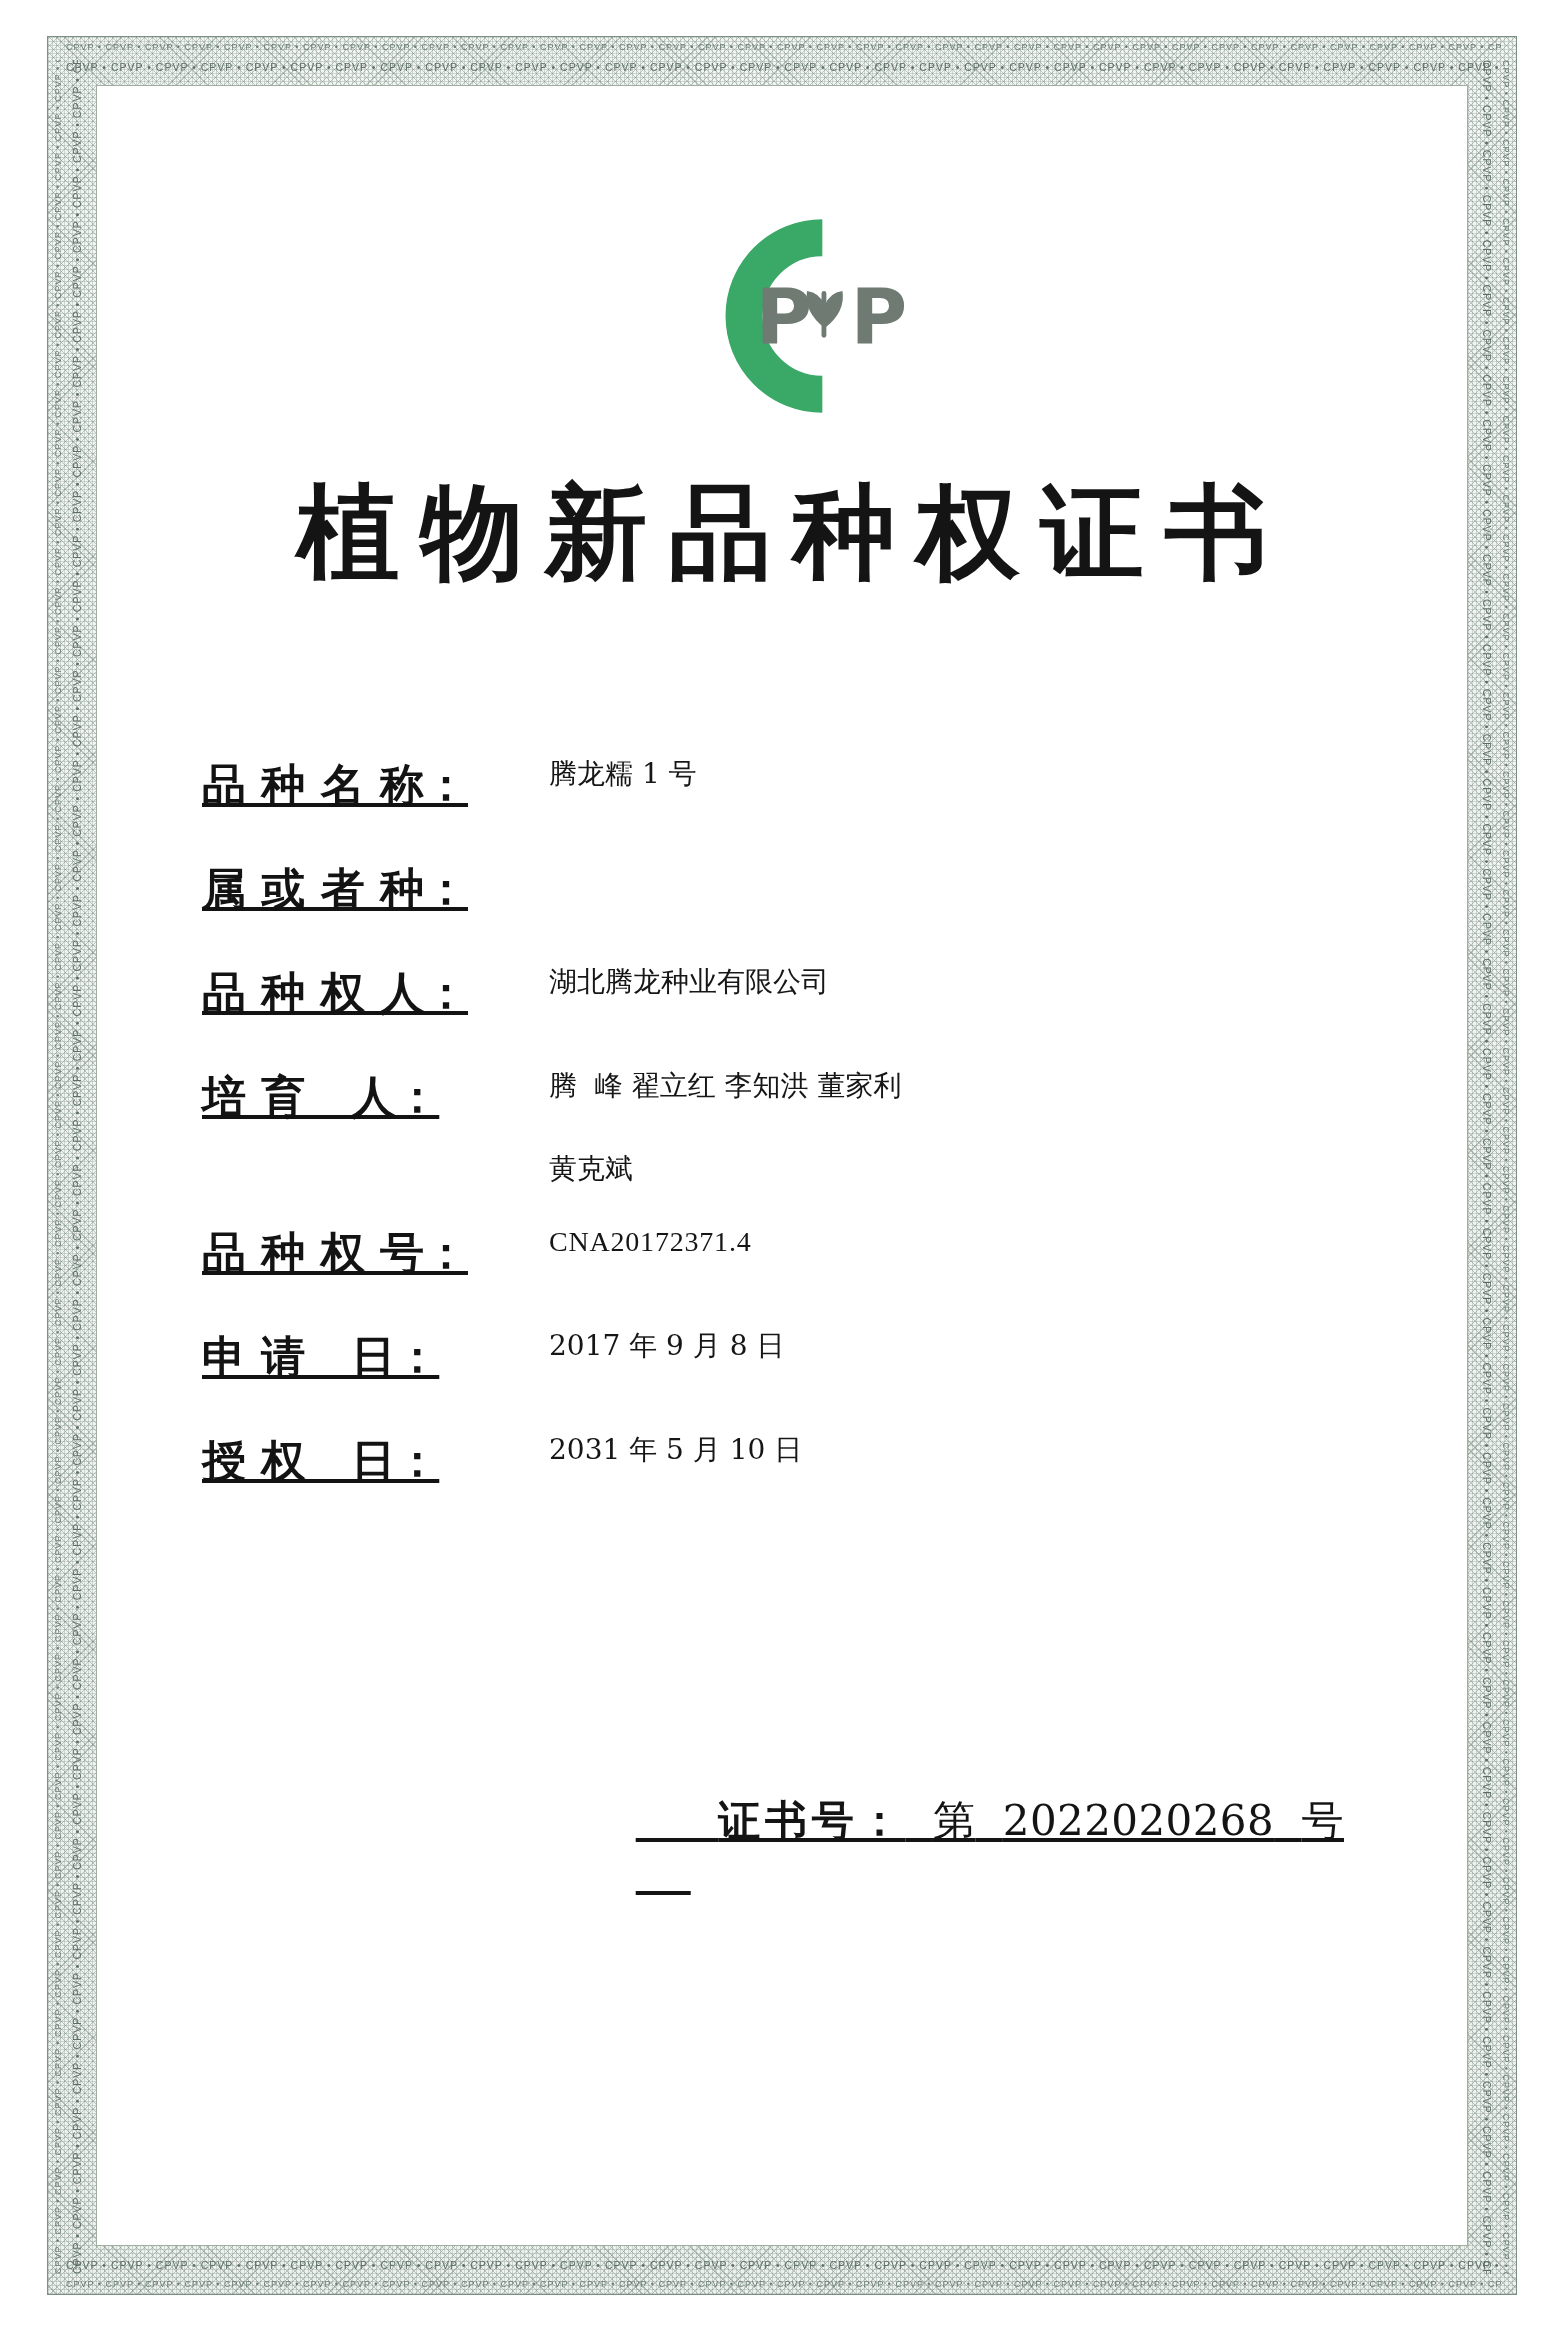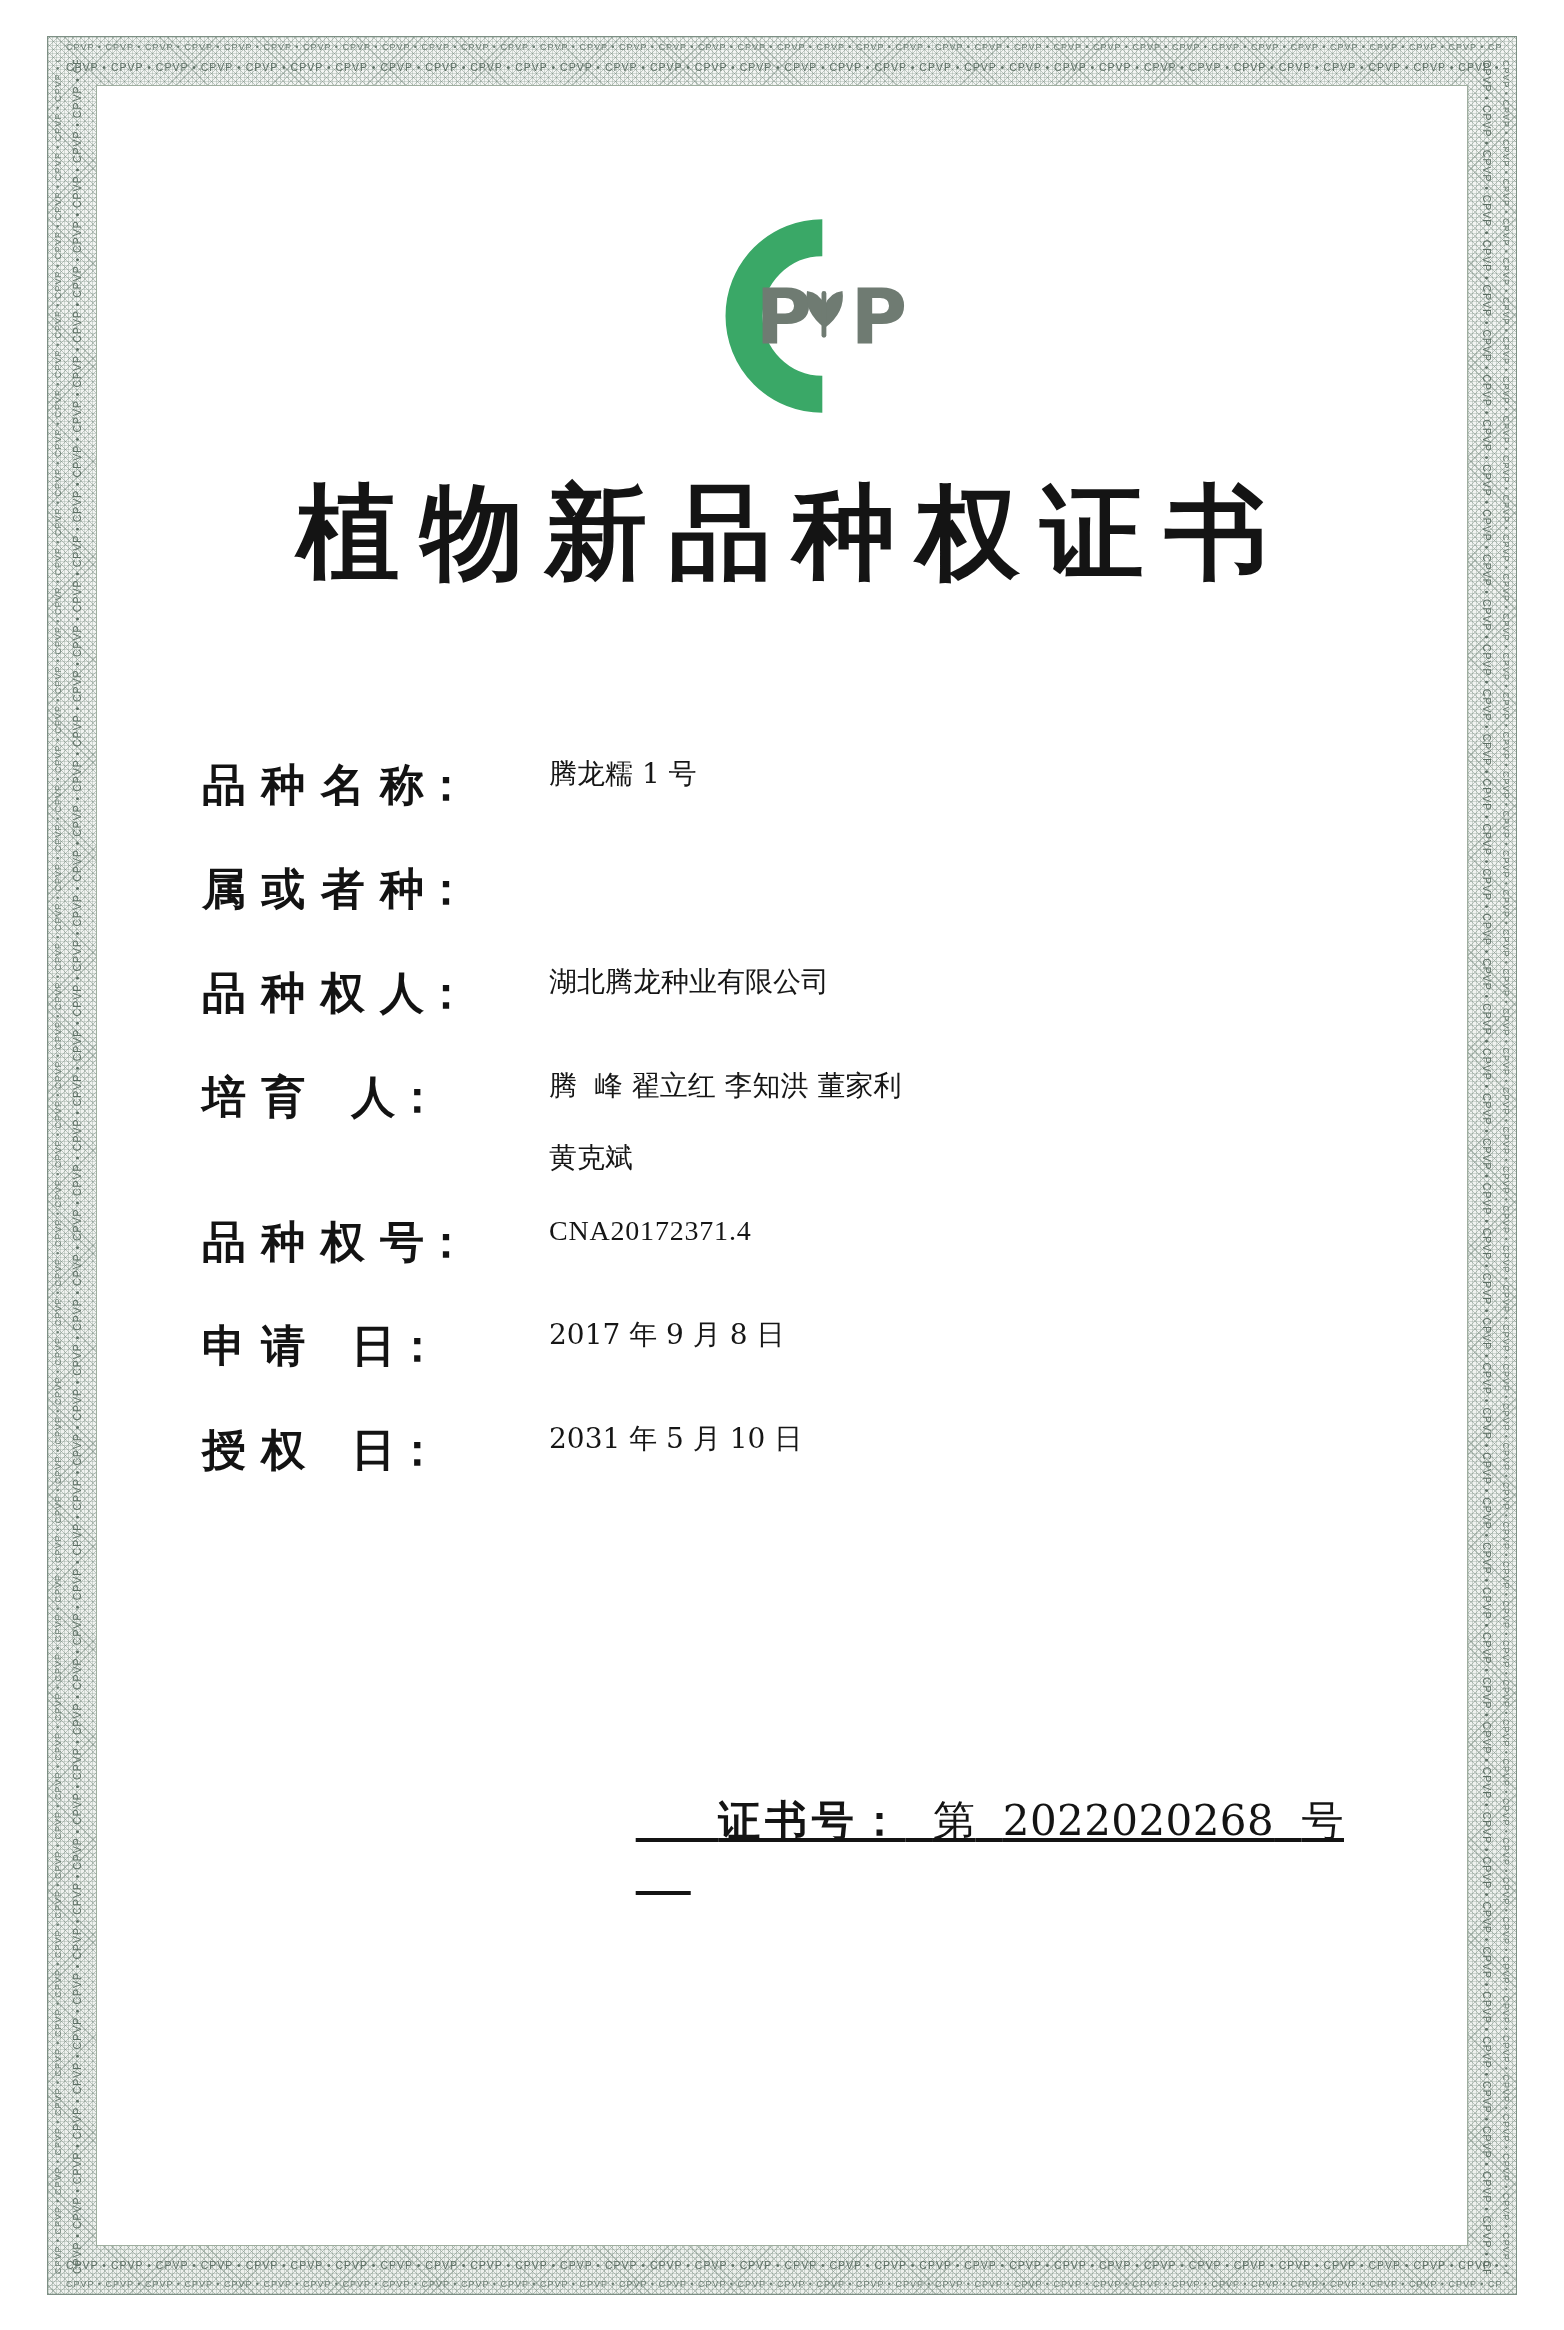--- a/index.html
+++ b/index.html
@@ -128,38 +128,39 @@
   }
   .label {
     width: 347px;
     flex: 0 0 347px;
     font-size: 44px;
     font-weight: 700;
     color: #131313;
     font-family: "DejaVu Sans", "Liberation Sans", sans-serif;
     white-space: pre;
     letter-spacing: 0px;
+    text-decoration: underline;
   }
   .value {
     flex: 1 1 auto;
     font-size: 28px;
     color: #161616;
     font-family: "DejaVu Serif", "Liberation Serif", serif;
     line-height: 1.28;
     white-space: pre-wrap;
   }
   .value.mono-ish {
     font-family: "Liberation Serif", serif;
     letter-spacing: 0.8px;
   }
   .value.second-line {
     margin-left: 347px;
     flex: none;
   }
-  .row.breeders { margin-bottom: 13px; }
+  .row.breeders { margin-bottom: 24px; }
   .row.breeders-cont { margin-bottom: 37px; }
 
   
   .serial {
     position: absolute;
     right: 123px;
     bottom: 347px;
     font-size: 42px;
     color: #141414;
     font-family: "DejaVu Serif", "Liberation Serif", serif;

